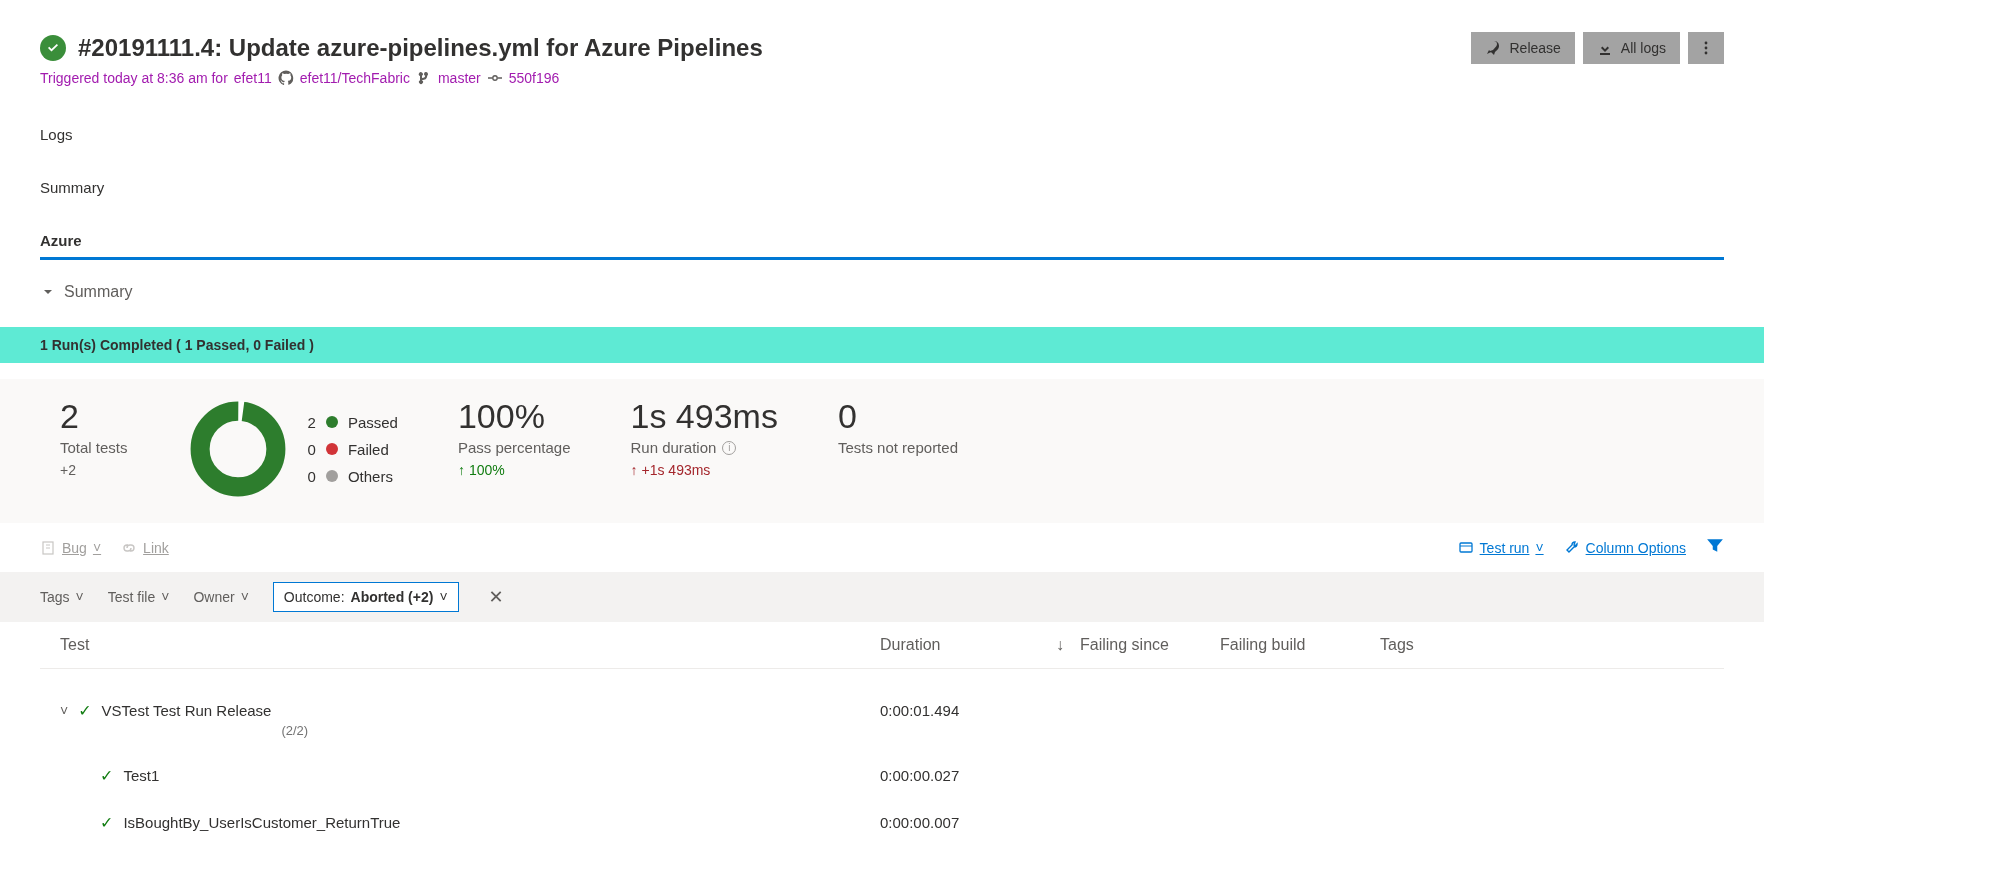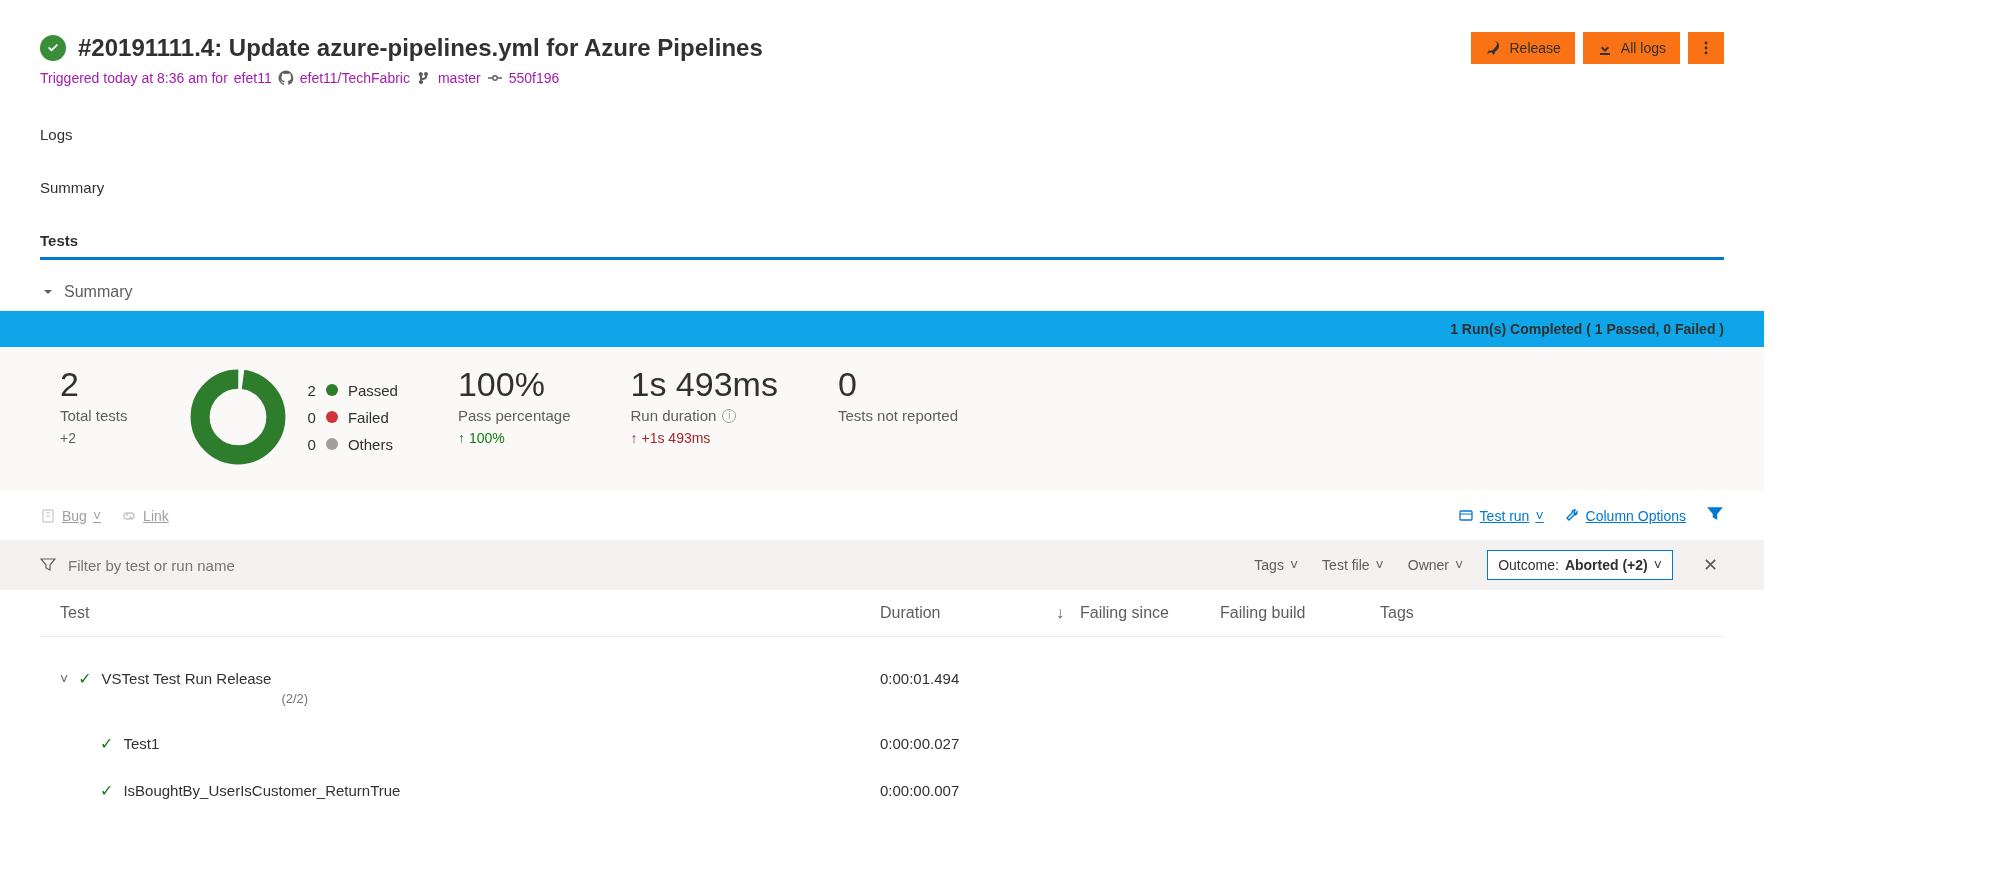--- a/index.html
+++ b/index.html
@@ -20,35 +20,35 @@
   .title-group { display: flex; align-items: center; gap: 12px; }
   .badge-success {
     width: 26px; height: 26px; border-radius: 50%;
     background: #3a8e3a; display: flex; align-items: center; justify-content: center;
   }
   .badge-success svg { width: 16px; height: 16px; fill: #fff; }
   .page-title { font-size: 24px; font-weight: 600; color: #323130; }
   .actions { display: flex; gap: 8px; }
   .btn {
     display: flex; align-items: center; gap: 8px;
-    background: #f97316; border: none; padding: 8px 14px;
+    background: #a3a3a3; border: none; padding: 8px 14px;
     font-size: 14px; cursor: pointer; color: #323130;
   }
   .btn-icononly { padding: 8px 10px; }
   .subtitle { margin-top: 6px; color: #a21caf; font-size: 14px; display: flex; align-items: center; gap: 6px; }
   .tabs { display: flex; gap: 20px; margin-top: 32px; border-bottom: 1px solid transparent; flex-direction: column; }
   .tab { padding: 8px 0; font-size: 15px; color: #323130; cursor: pointer; }
   .tab.active { font-weight: 600; border-bottom: 3px solid #0078d4; }
   .section-header {
     margin-top: 12px; padding: 10px 0; color: #605e5c; font-size: 16px;
     display: flex; align-items: center; gap: 8px;
   }
   .runs-completed {
-    background: #0ea5e9; padding: 10px 40px; margin: 0 -40px;
-    font-size: 14px; font-weight: 600; color: #323130; text-align: right;
+    background: #5eead4; padding: 10px 40px; margin: 16px -40px;
+    font-size: 14px; font-weight: 600; color: #323130;
   }
   .stats-row {
     background: #faf9f8; margin: 0 -40px; padding: 20px 60px 24px;
     display: flex; align-items: flex-start; gap: 60px;
   }
   .stat-block { display: flex; flex-direction: column; gap: 6px; }
   .stat-big { font-size: 34px; font-weight: 400; color: #323130; line-height: 1; }
   .stat-label { font-size: 15px; color: #605e5c; display:flex; align-items:center; gap:6px;}
   .stat-delta { font-size: 14px; display:flex; align-items:center; gap:4px; }
   .delta-green { color: #107c10; }
@@ -154,21 +154,21 @@
     <svg class="ic" viewBox="0 0 16 16">
         <circle cx="8" cy="8" r="2.2" fill="none" stroke="#605e5c" stroke-width="1.4"></circle>
         <path stroke="#605e5c" stroke-width="1.4" d="M1 8h4.5M10.5 8H15"></path>
       </svg>
     <span>550f196</span>
   </div>
 
   <div class="tabs">
     <div class="tab">Logs</div>
     <div class="tab">Summary</div>
-    <div class="tab active">Tests</div>
+    <div class="tab active">Azure</div>
   </div>
 
   <div class="section-header">
     <svg class="ic" viewBox="0 0 16 16">
         <path fill="#605e5c" d="M4 6l4 4 4-4z"></path>
       </svg>
     <span>Summary</span>
   </div>
 
   <div class="runs-completed">1 Run(s) Completed ( 1 Passed, 0 Failed )</div>
@@ -265,26 +265,20 @@
       </span>
       <span class="blue">
         <svg width="18" height="18" viewBox="0 0 16 16">
             <path fill="#0078d4" d="M1 2h14l-5 6v5l-4-2V8z"></path>
           </svg>
       </span>
     </div>
   </div>
 
   <div class="filter-bar">
-    <div class="filter-left">
-      <svg class="ic" viewBox="0 0 16 16">
-          <path fill="none" stroke="#605e5c" stroke-width="1.2" d="M1 2h14l-5 6v5l-4-2V8z"></path>
-        </svg>
-      <input class="filter-input" placeholder="Filter by test or run name" style="">
-    </div>
     <div class="filter-right">
       <span class="filter-drop">
         <span>Tags</span>
         <span>˅</span>
       </span>
       <span class="filter-drop">
         <span>Test file</span>
         <span>˅</span>
       </span>
       <span class="filter-drop">

